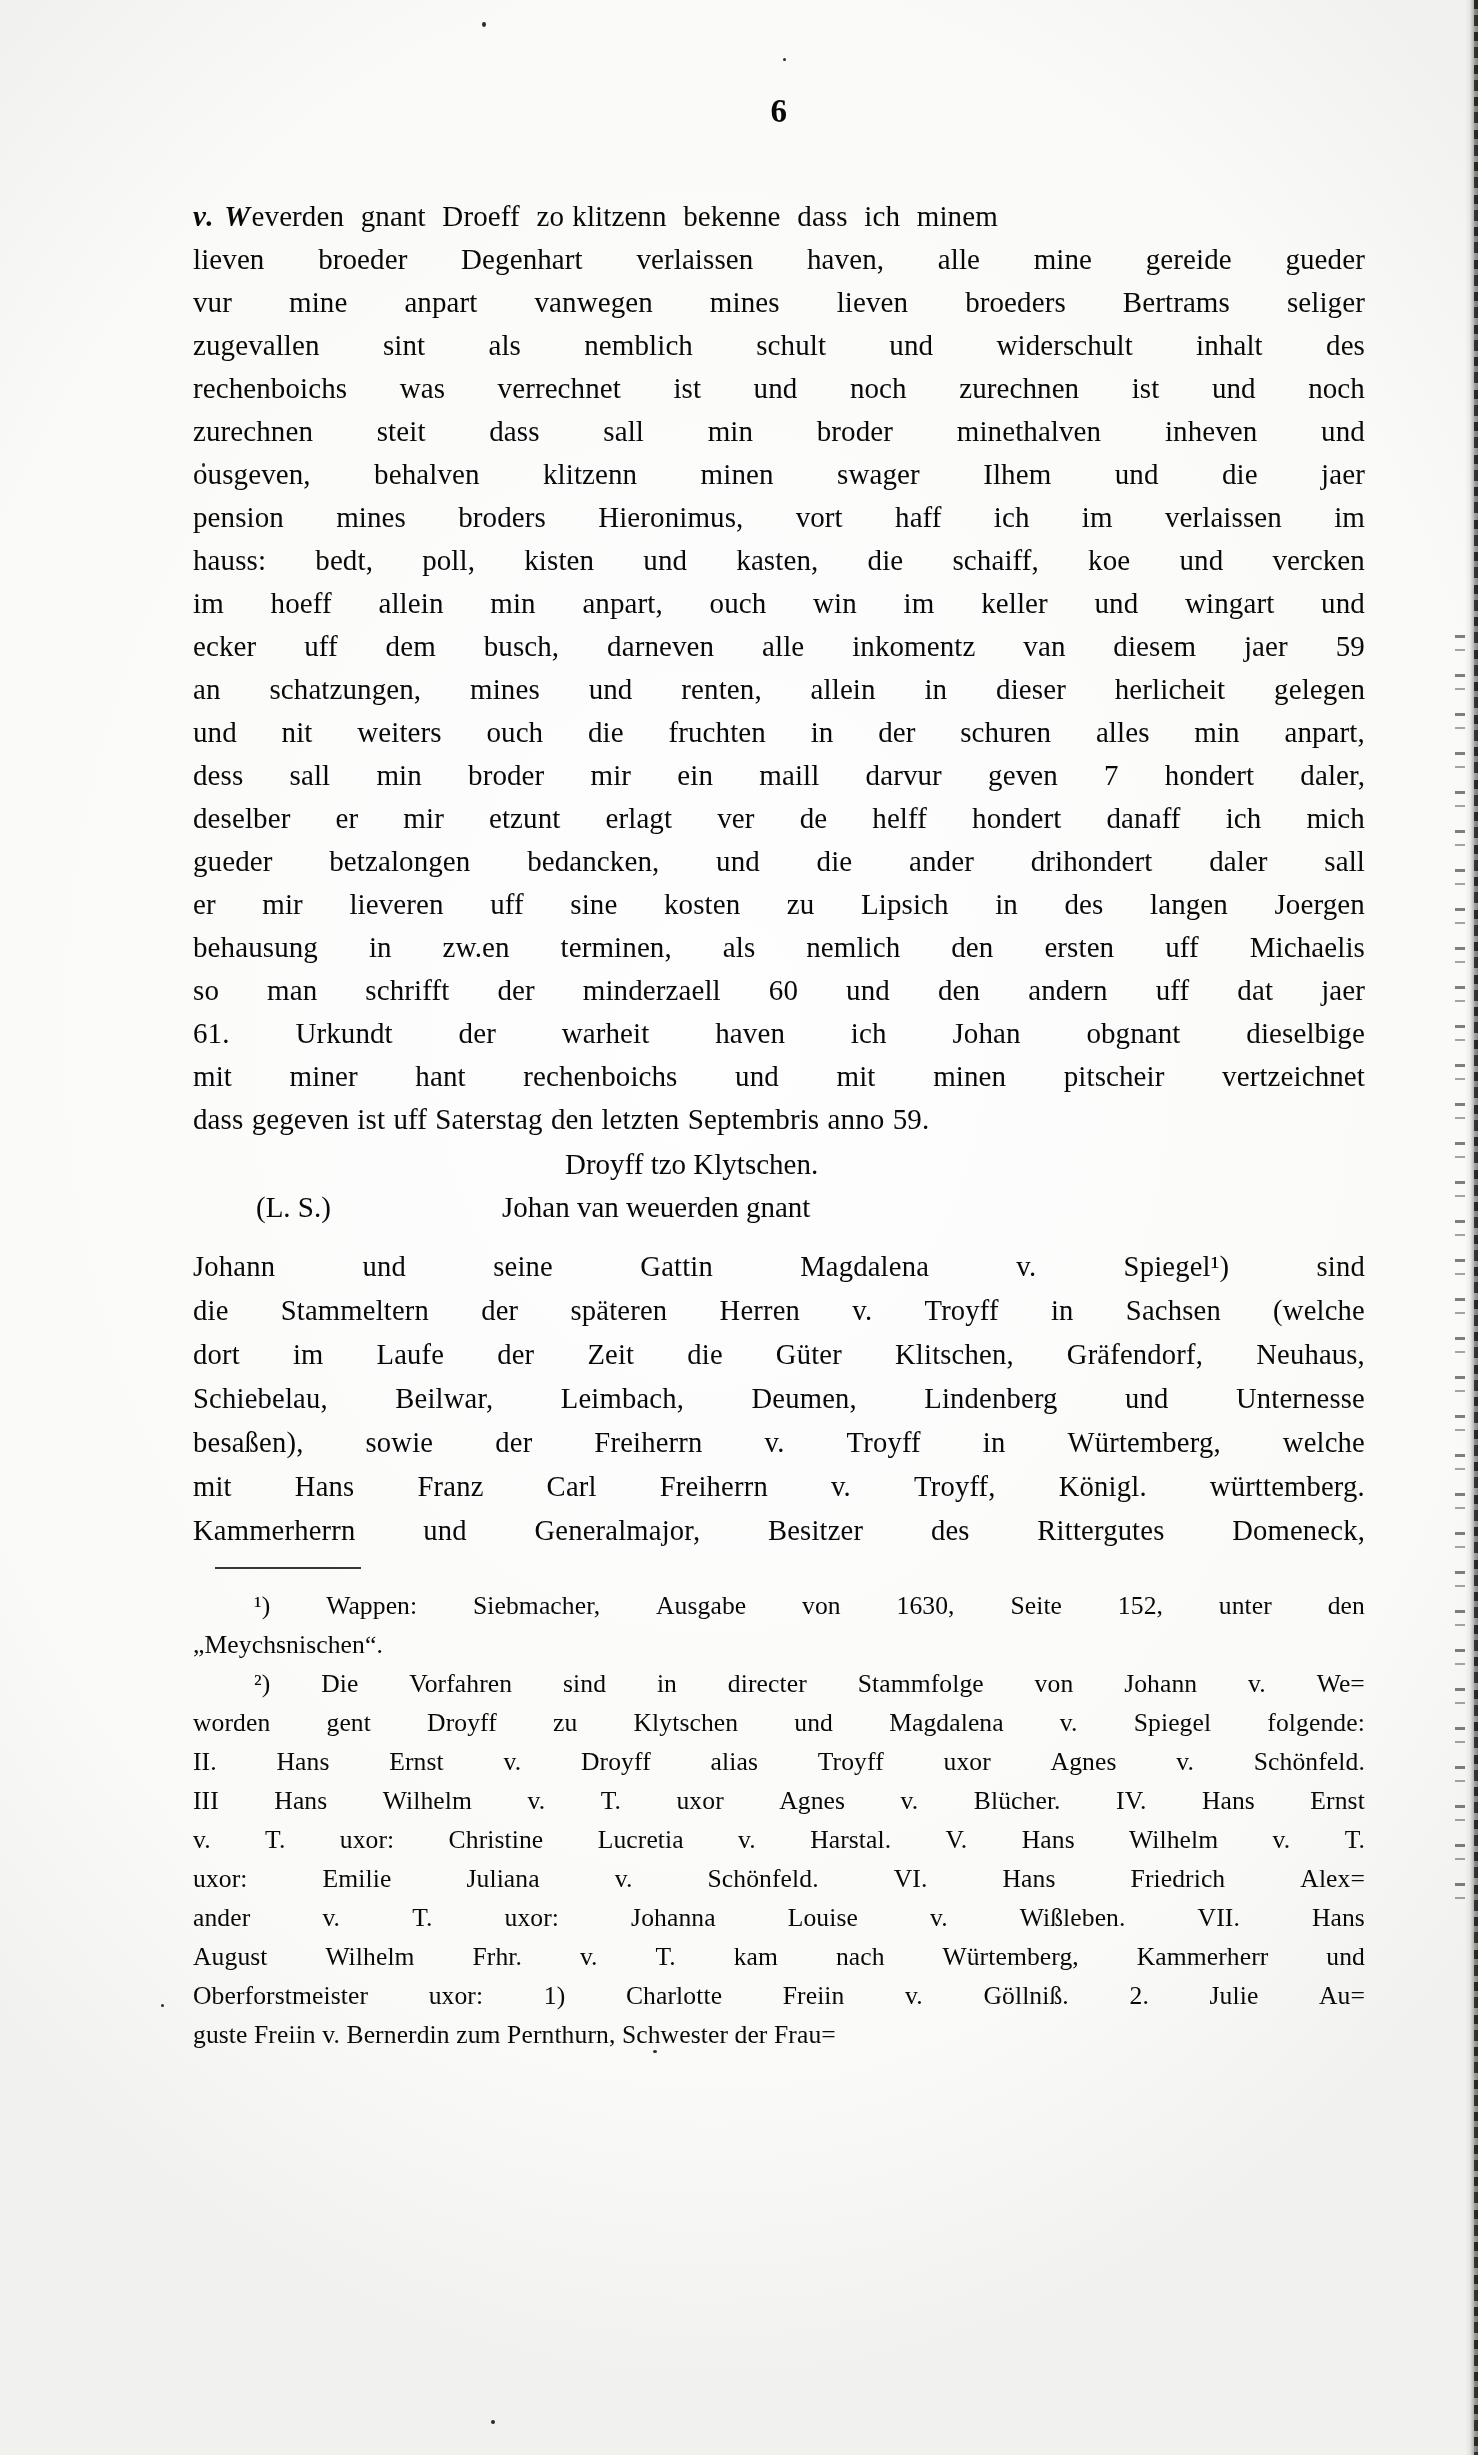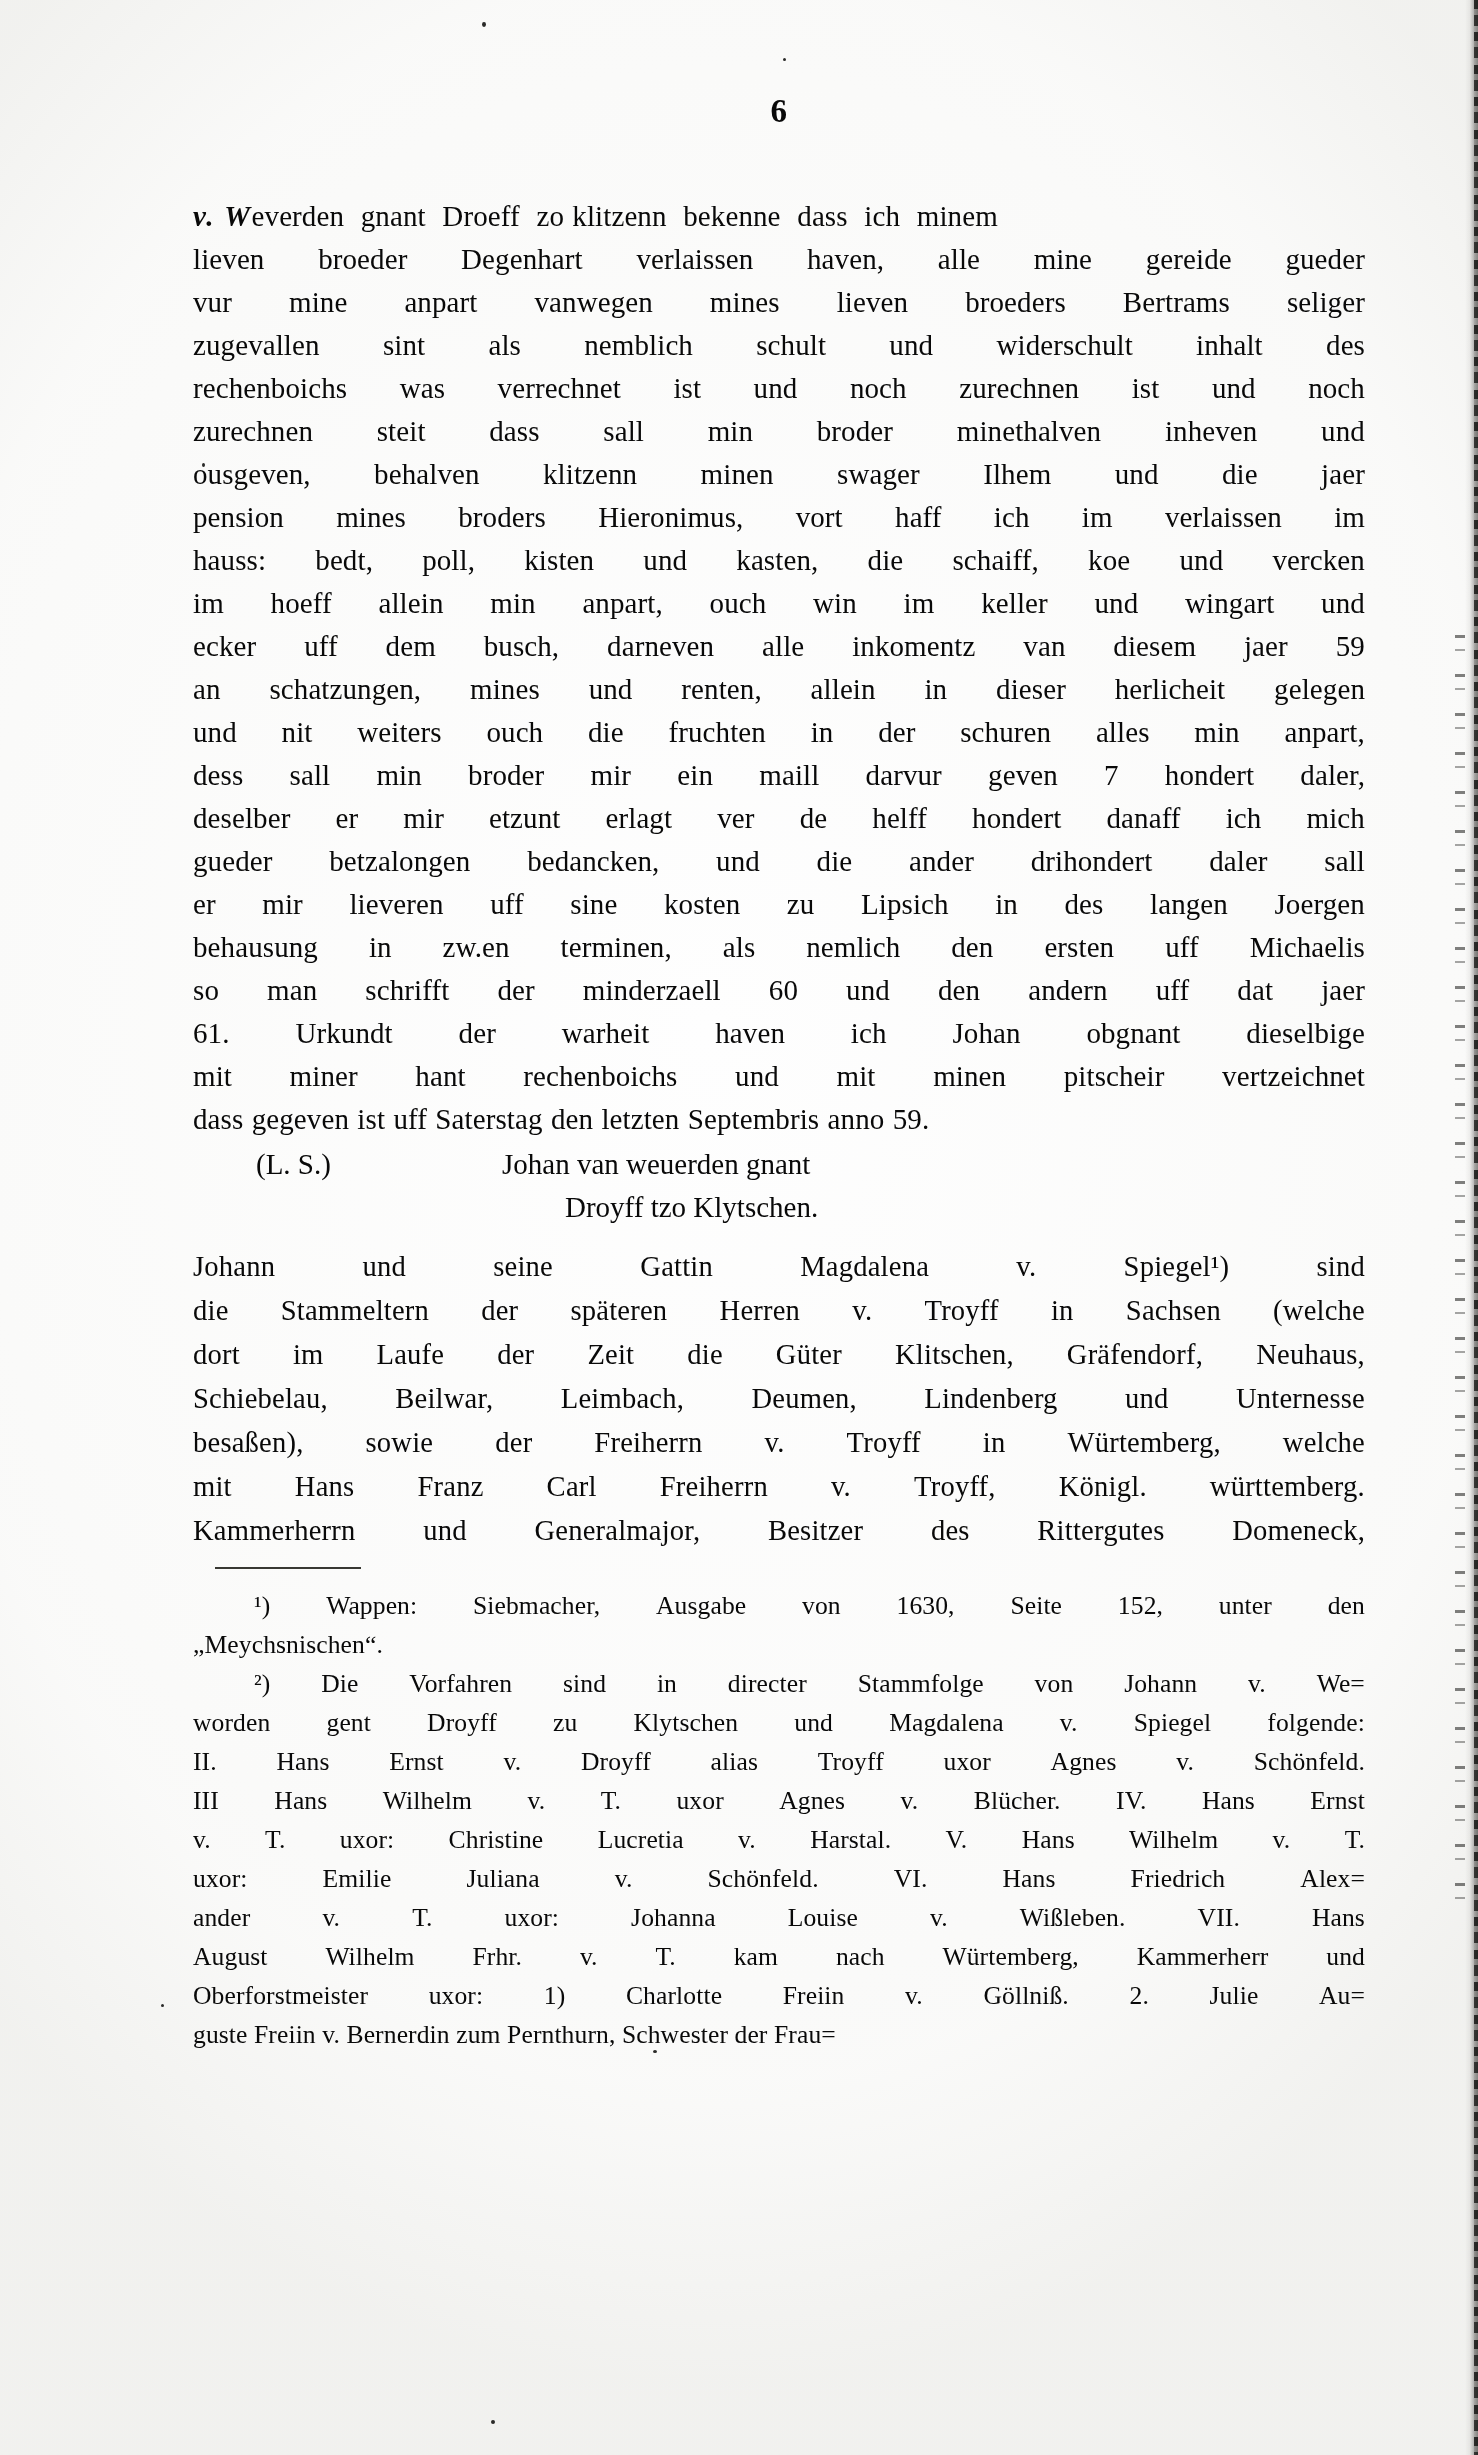--- a/index.html
+++ b/index.html
@@ -449,25 +449,25 @@
           <span>und</span>
           <span>mit</span>
           <span>minen</span>
           <span>pitscheir</span>
           <span>vertzeichnet</span>
         </span>
       <span class="ln">dass gegeven ist uff Saterstag den letzten Septembris anno 59.</span>
     </div>
 
     <div id="signature">
+      <div id="sig-line-2">Droyff tzo Klytschen.</div>
       <div id="sig-line-1">
         <span id="sig-seal">(L. S.)</span>
         <span>Johan van weuerden gnant</span>
       </div>
-      <div id="sig-line-2">Droyff tzo Klytschen.</div>
     </div>
 
     <div id="commentary" class="fraktur">
       <div class="fl">
           <span>Johann</span>
           <span>und</span>
           <span>seine</span>
           <span>Gattin</span>
           <span>Magdalena</span>
           <span>v.</span>

